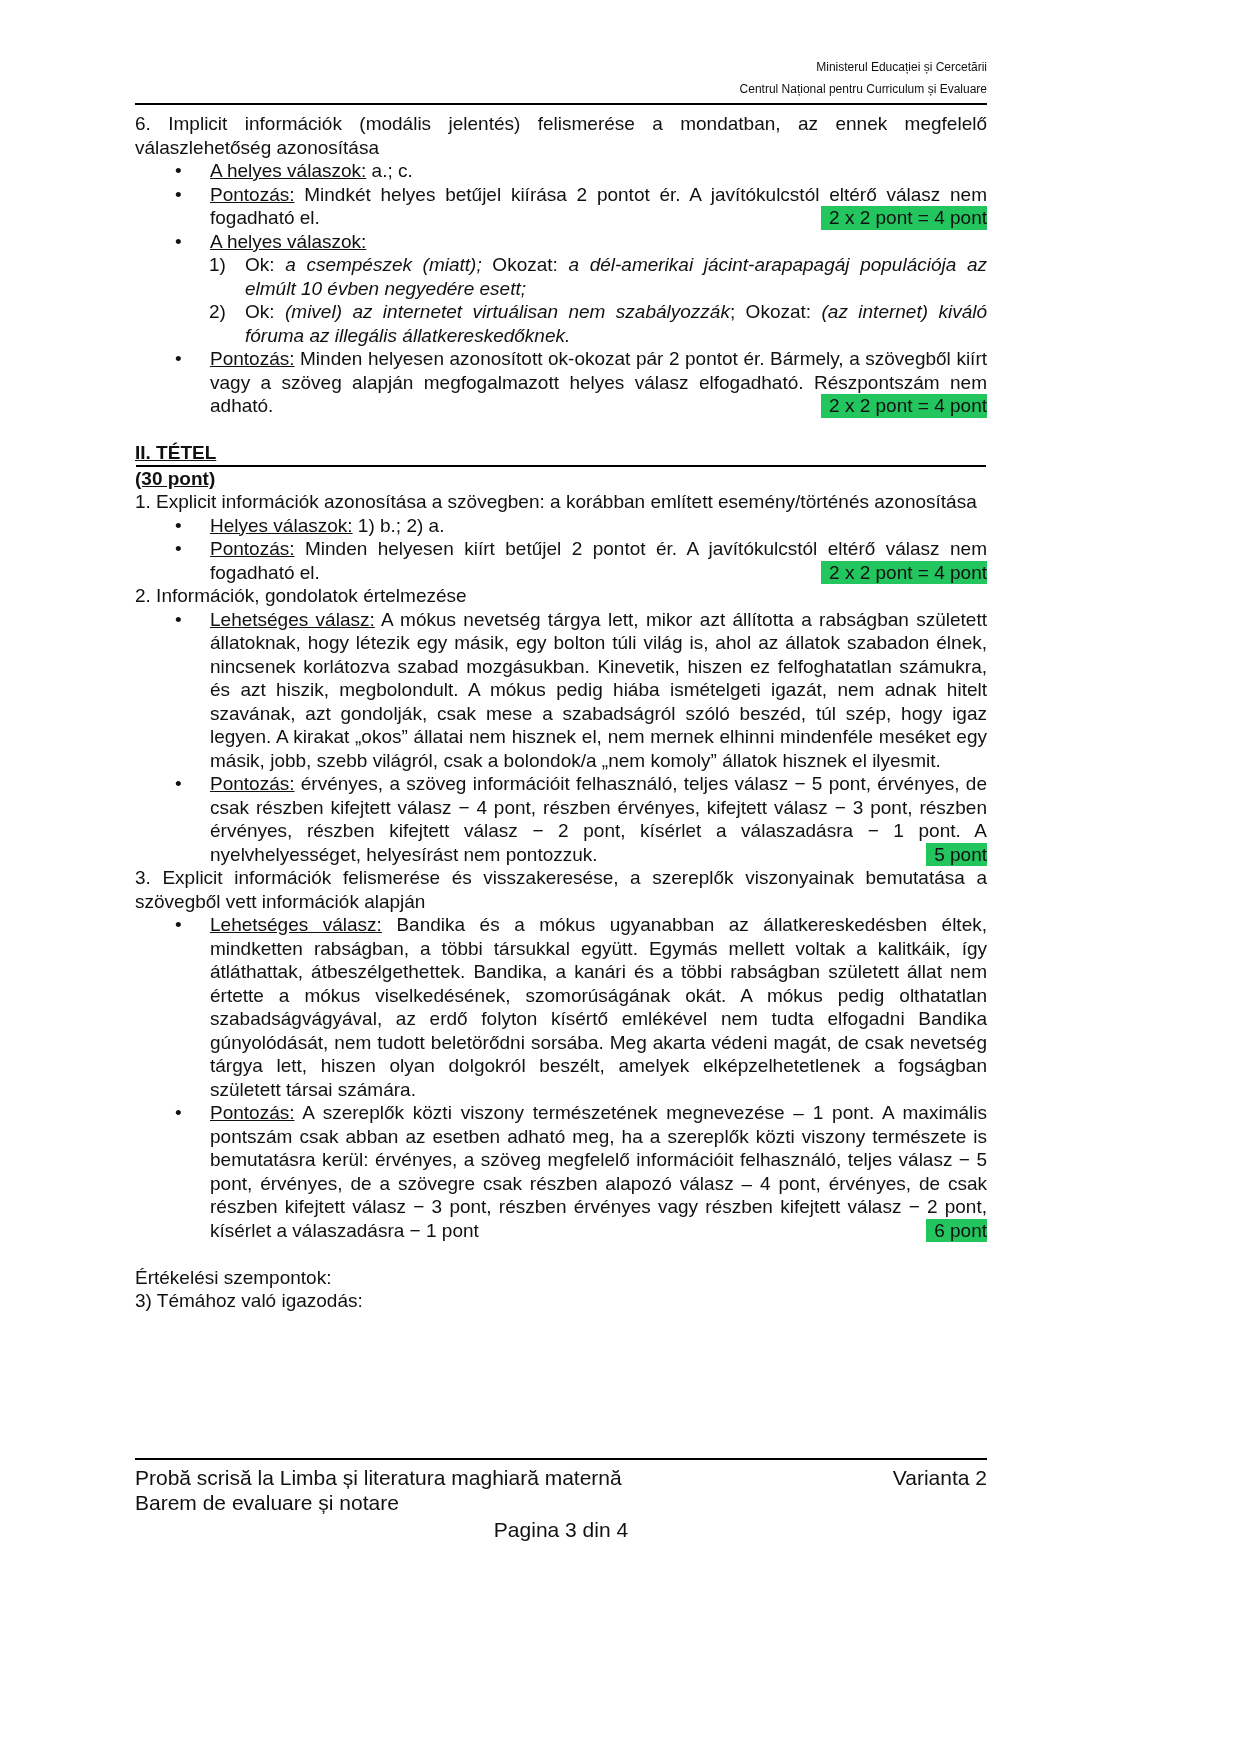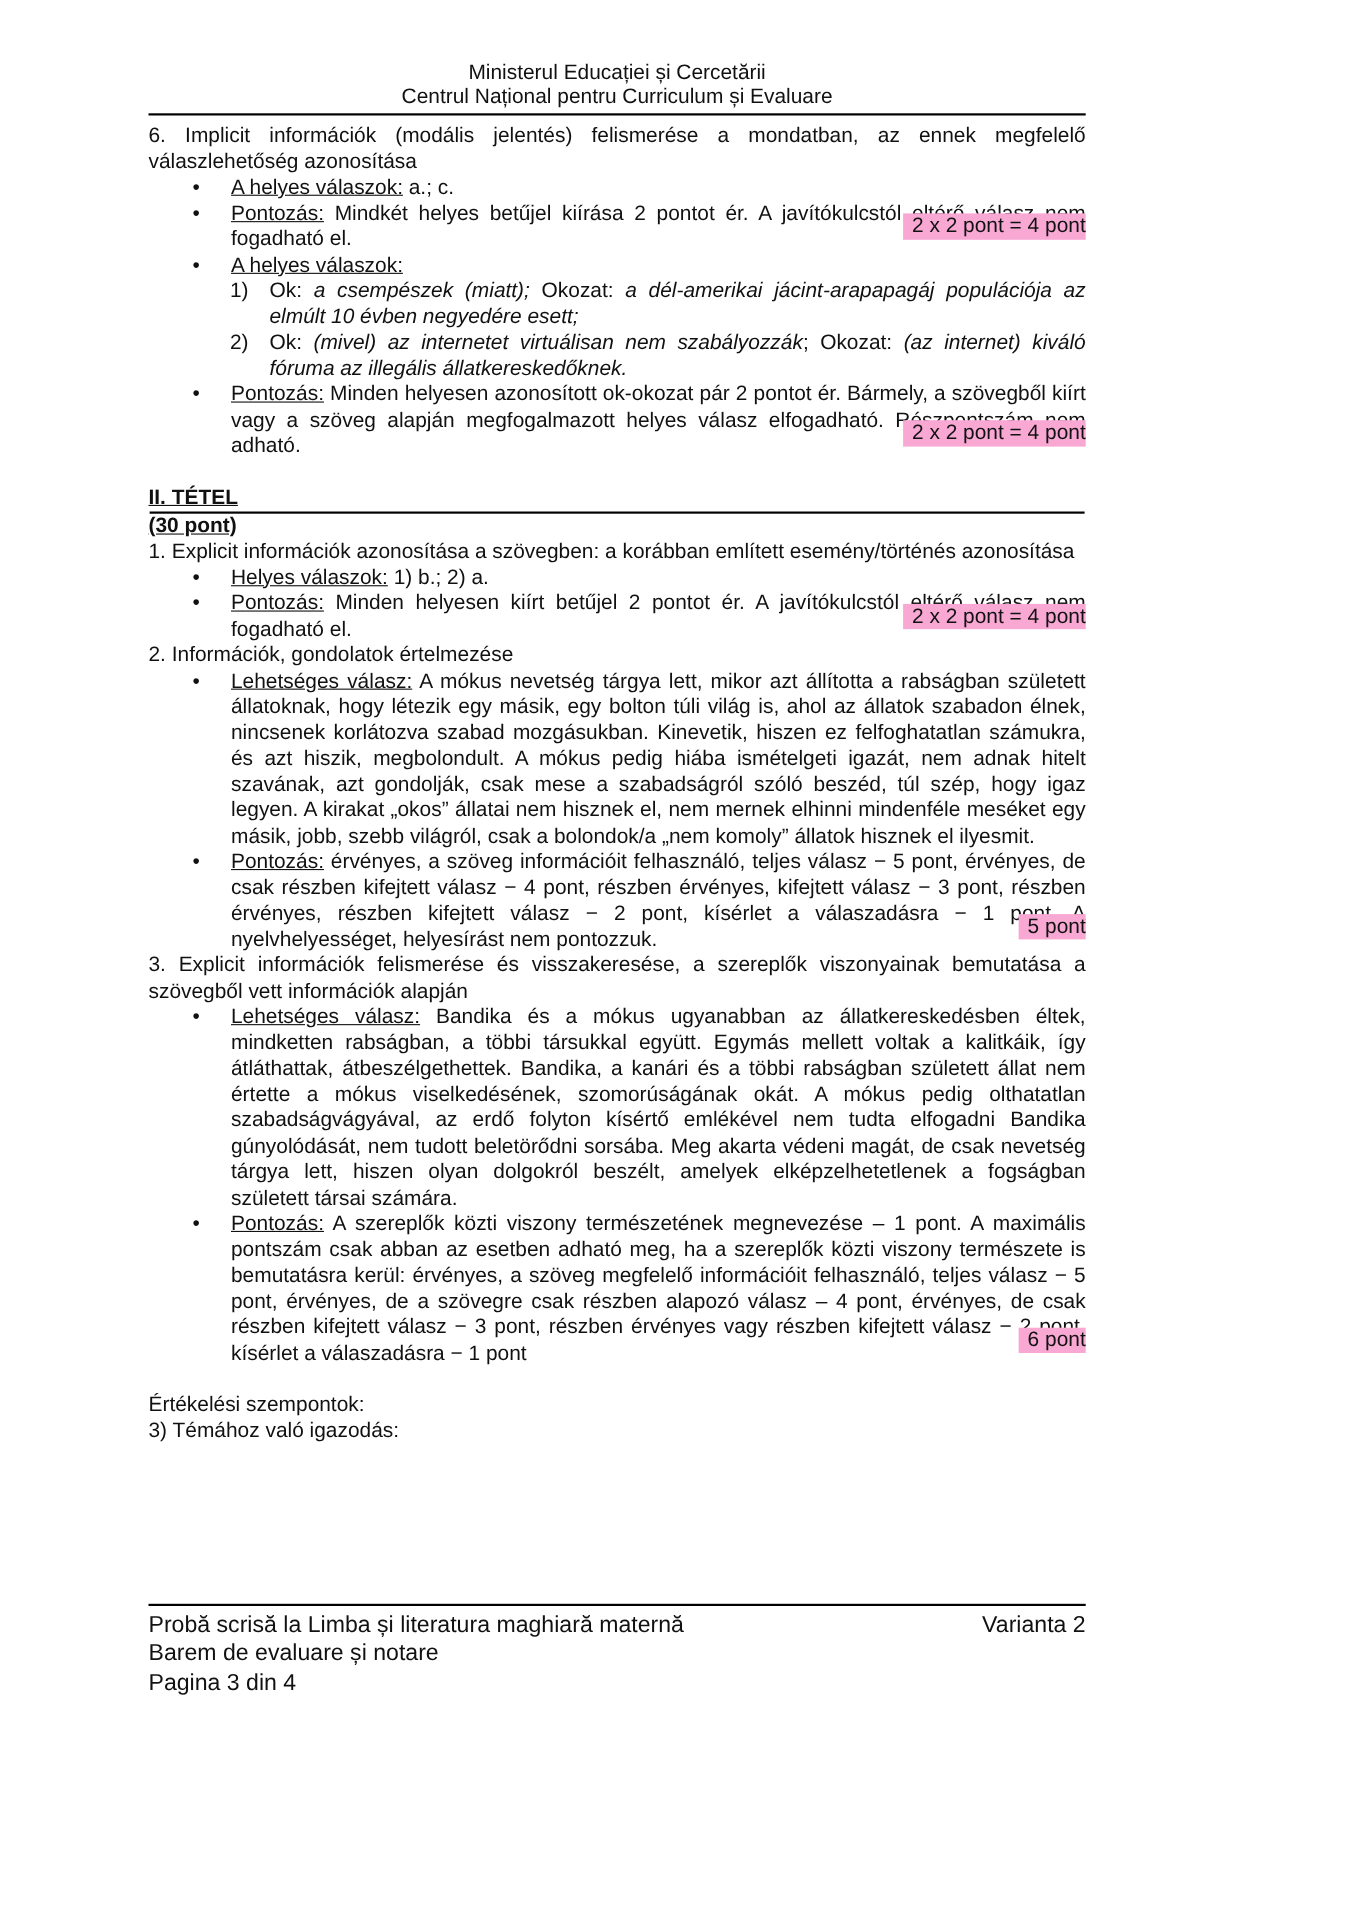--- a/index.html
+++ b/index.html
@@ -7,21 +7,21 @@
   body {
     width: 1241px; height: 1755px;
     background: #ffffff;
     color: #111;
     font-family: "Liberation Sans", "DejaVu Sans", sans-serif;
     position: relative;
     overflow: hidden;
   }
   .page { position: absolute; inset: 0; padding: 56px 254px 0 135px; }
 
-  .header { text-align: center; font-size: 19px; line-height: 22px; }
+  .header { text-align: right; font-size: 12px; line-height: 22px; }
   .rule   { border-bottom: 2px solid #000; margin-top: 3px; margin-bottom: 7px; }
 
   .doc    { font-size: 19px; line-height: 23.5px; }
   .block  { position: relative; text-align: justify; margin: 0; }
   .heading { font-weight: bold; }
   .plain  { }
   .bullet   { padding-left: 75px; }
   .numbered { padding-left: 110px; }
   .marker { position: absolute; top: 0; }
   .bullet  > .marker { left: 40px; }
@@ -29,26 +29,26 @@
   .spacer { height: 23.5px; }
 
   .title-row { display: flex; font-weight: bold; text-align: left; flex-direction: column; }
   .tr-side { text-decoration: underline; white-space: nowrap; }
   .tr-fill { flex: 1; height: 20px; border-bottom: 2px solid #000; margin: 0 1px; }
 
   .seg-b { font-weight: normal; }
   .seg-u { text-decoration: underline; }
   .seg-i { font-style: italic; }
 
-  .tail { position: absolute; right: 0; bottom: 12px; white-space: nowrap; background: #f9a8d4; padding-left: 8px; }
+  .tail { position: absolute; right: 0; bottom: 0; white-space: nowrap; background: #22c55e; padding-left: 8px; }
 
   .footer { position: absolute; left: 135px; right: 254px; top: 1458px; font-size: 21px; line-height: 25px; }
   .footer-rule { border-top: 2px solid #000; margin-bottom: 5px; }
   .footer-row { display: flex; justify-content: space-between; }
-  .footer-page { text-align: left; margin-top: 2px; }
+  .footer-page { text-align: center; margin-top: 2px; }
 </style>
 </head>
 <body>
 
 <div class="page">
 
   <div class="header">
     <div>Ministerul Educației și Cercetării</div>
     <div>Centrul Național pentru Curriculum și Evaluare</div>
   </div>

